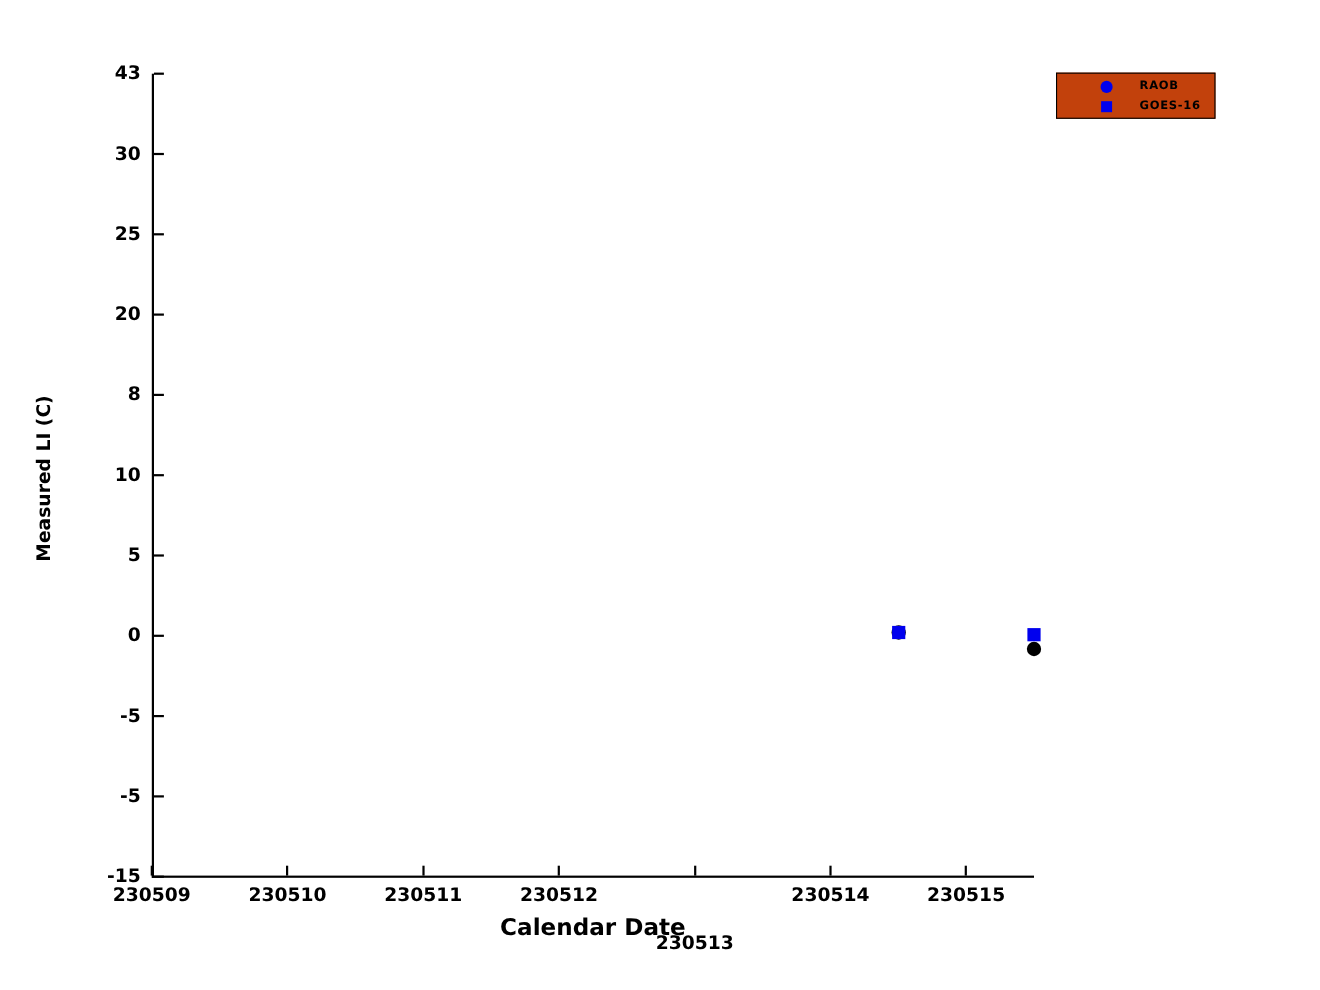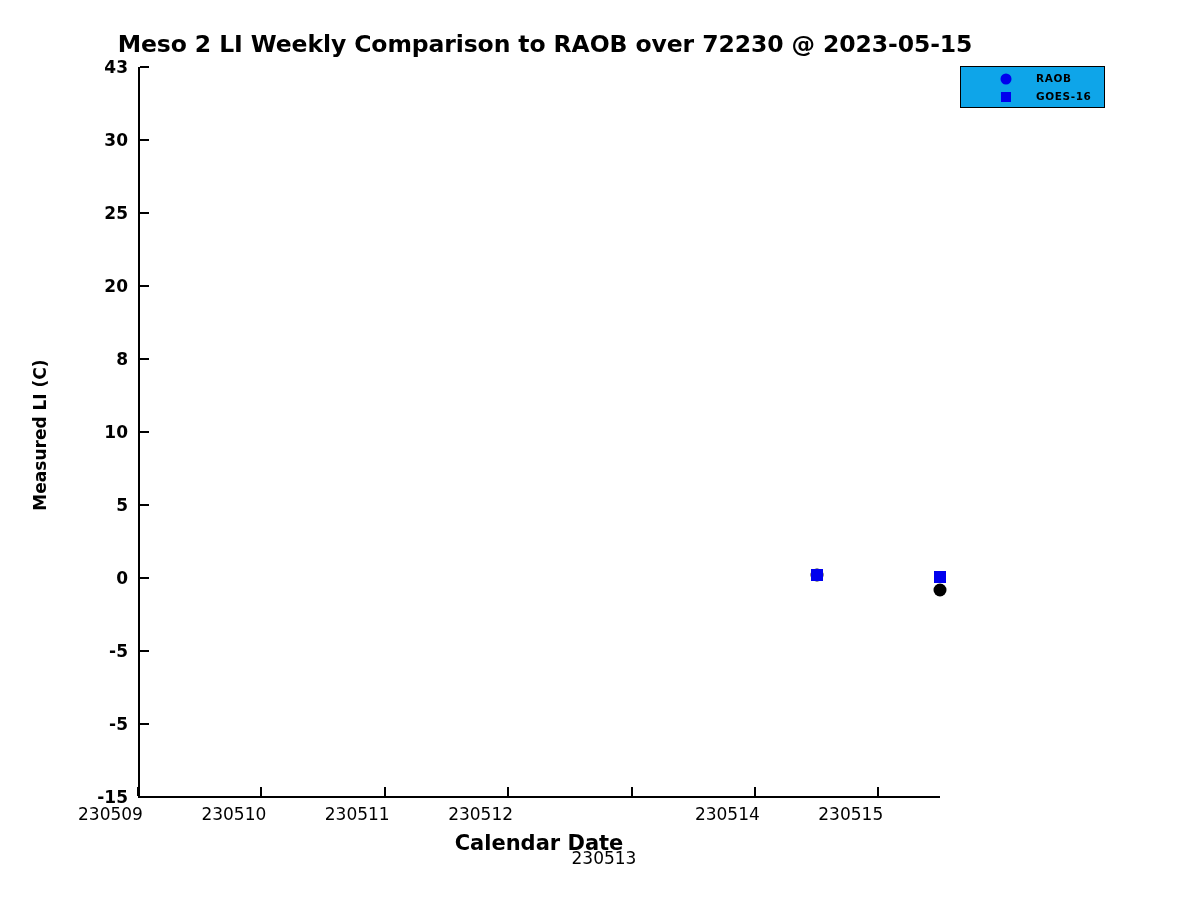--- a/index.html
+++ b/index.html
@@ -79,23 +79,23 @@
     position: absolute;
     top: 787px;
     width: 2px;
     height: 9px;
     background: #000000;
   }
   .xtick-label {
     position: absolute;
     top: 806px;
     width: 120px;
-    text-align: left;
+    text-align: center;
     font-size: 17px;
-    font-weight: normal;
+    font-weight: bold;
     color: #000000;
     line-height: 1;
   }
   #xlabel {
     position: absolute;
     left: 138px;
     top: 831px;
     width: 802px;
     text-align: center;
     font-size: 21px;
@@ -123,21 +123,21 @@
     border-radius: 50%;
   }
   
   #legend {
     position: absolute;
     left: 960px;
     top: 66px;
     width: 145px;
     height: 42px;
     border: 1.5px solid #000000;
-    background: #0ea5e9;
+    background: #c2410c;
     box-sizing: border-box;
   }
   .legend-row {
     position: absolute;
     left: 0;
     width: 100%;
     height: 17px;
   }
   .legend-swatch-wrap {
     position: absolute;
@@ -164,21 +164,20 @@
     color: #000000;
     letter-spacing: 0.6px;
     white-space: nowrap;
   }
 </style>
 </head>
 <body>
 
 <div id="figure">
 
-  <div id="chart-title">Meso 2 LI Weekly Comparison to RAOB over 72230 @ 2023-05-15</div>
 
   <div id="plot-area">
     <div id="markers-layer">
         <div class="pt pt-circle" title="RAOB 230514.5 : 0.2" style="width: 13px; height: 13px; background: rgb(0, 0, 0); left: 678.615px; top: 508.08px;"></div>
         <div class="pt pt-circle" title="RAOB 230515.5 : -0.8" style="width: 13px; height: 13px; background: rgb(0, 0, 0); left: 802px; top: 522.68px;"></div>
         <div class="pt" title="GOES-16 230514.5 : 0.2" style="width: 12px; height: 12px; background: rgb(0, 0, 238); left: 678.615px; top: 508.08px;"></div>
         <div class="pt" title="GOES-16 230515.5 : 0.1" style="width: 12px; height: 12px; background: rgb(0, 0, 238); left: 802px; top: 509.54px;"></div>
       </div>
   </div>
 

